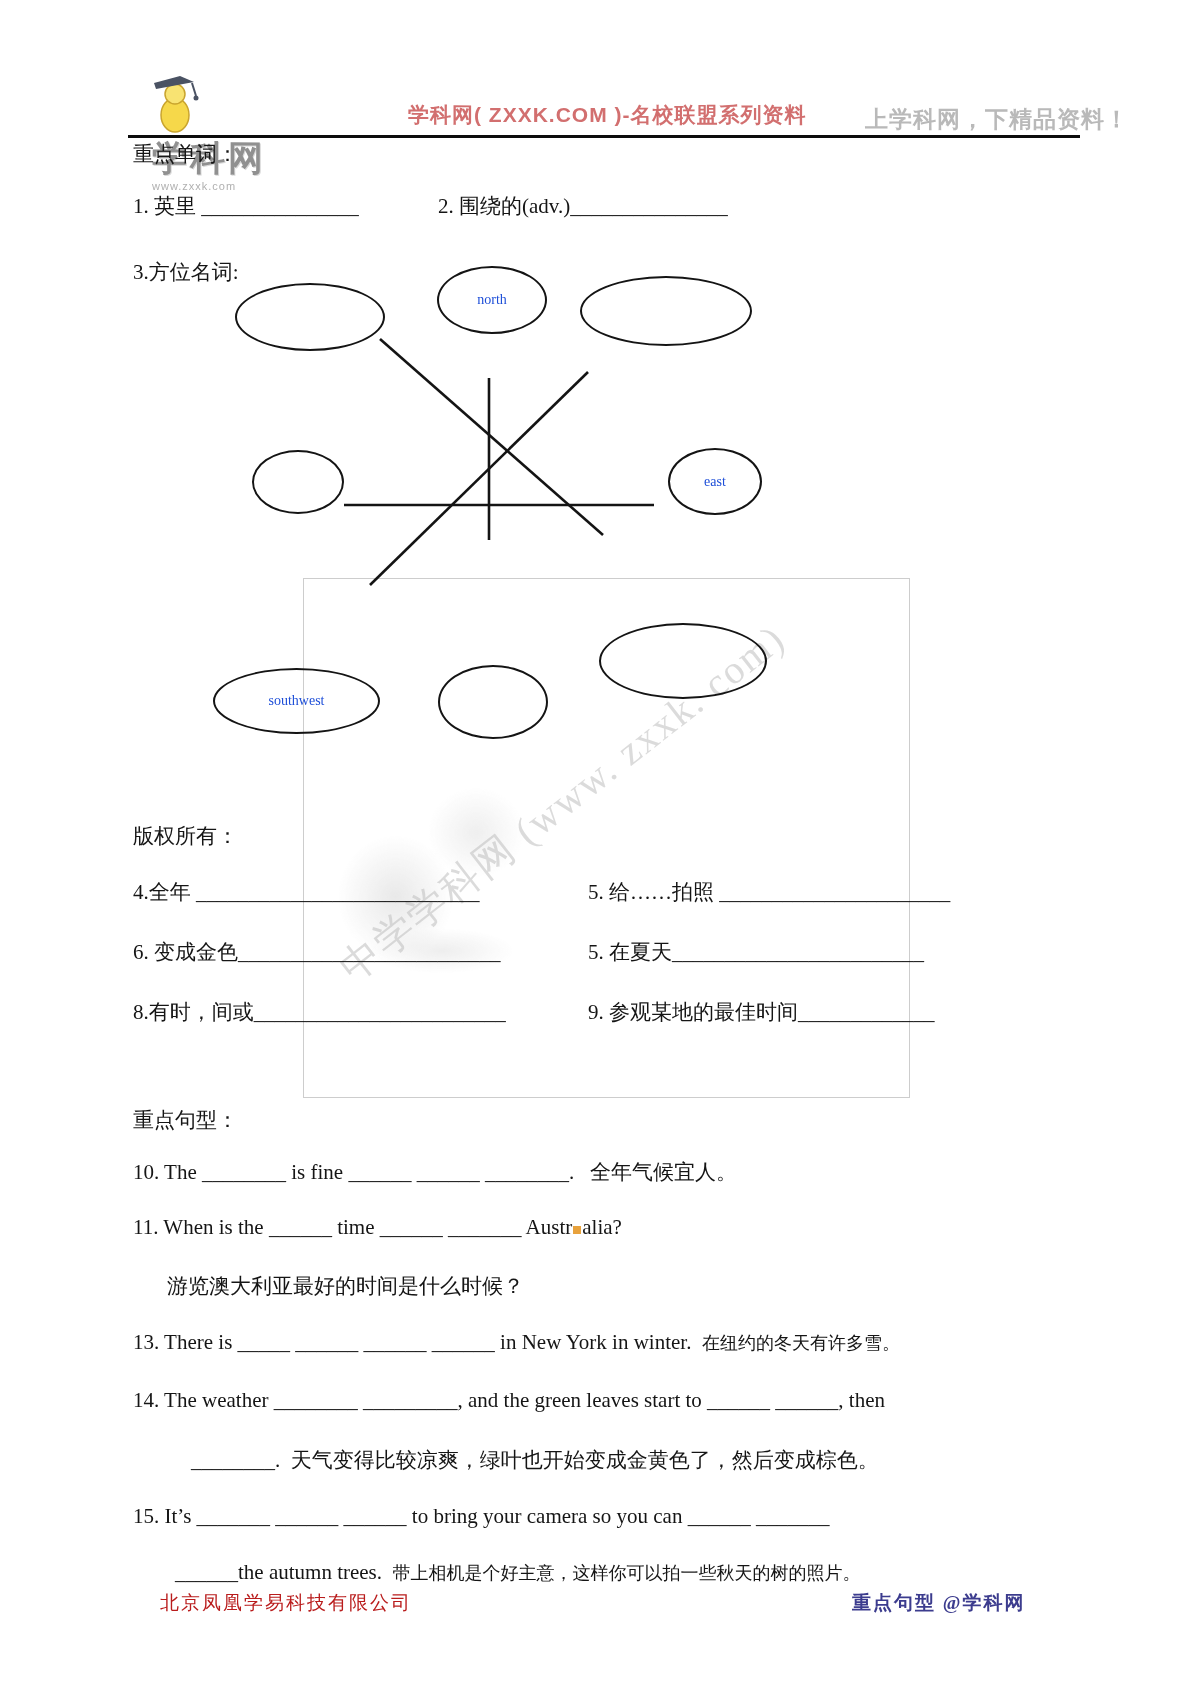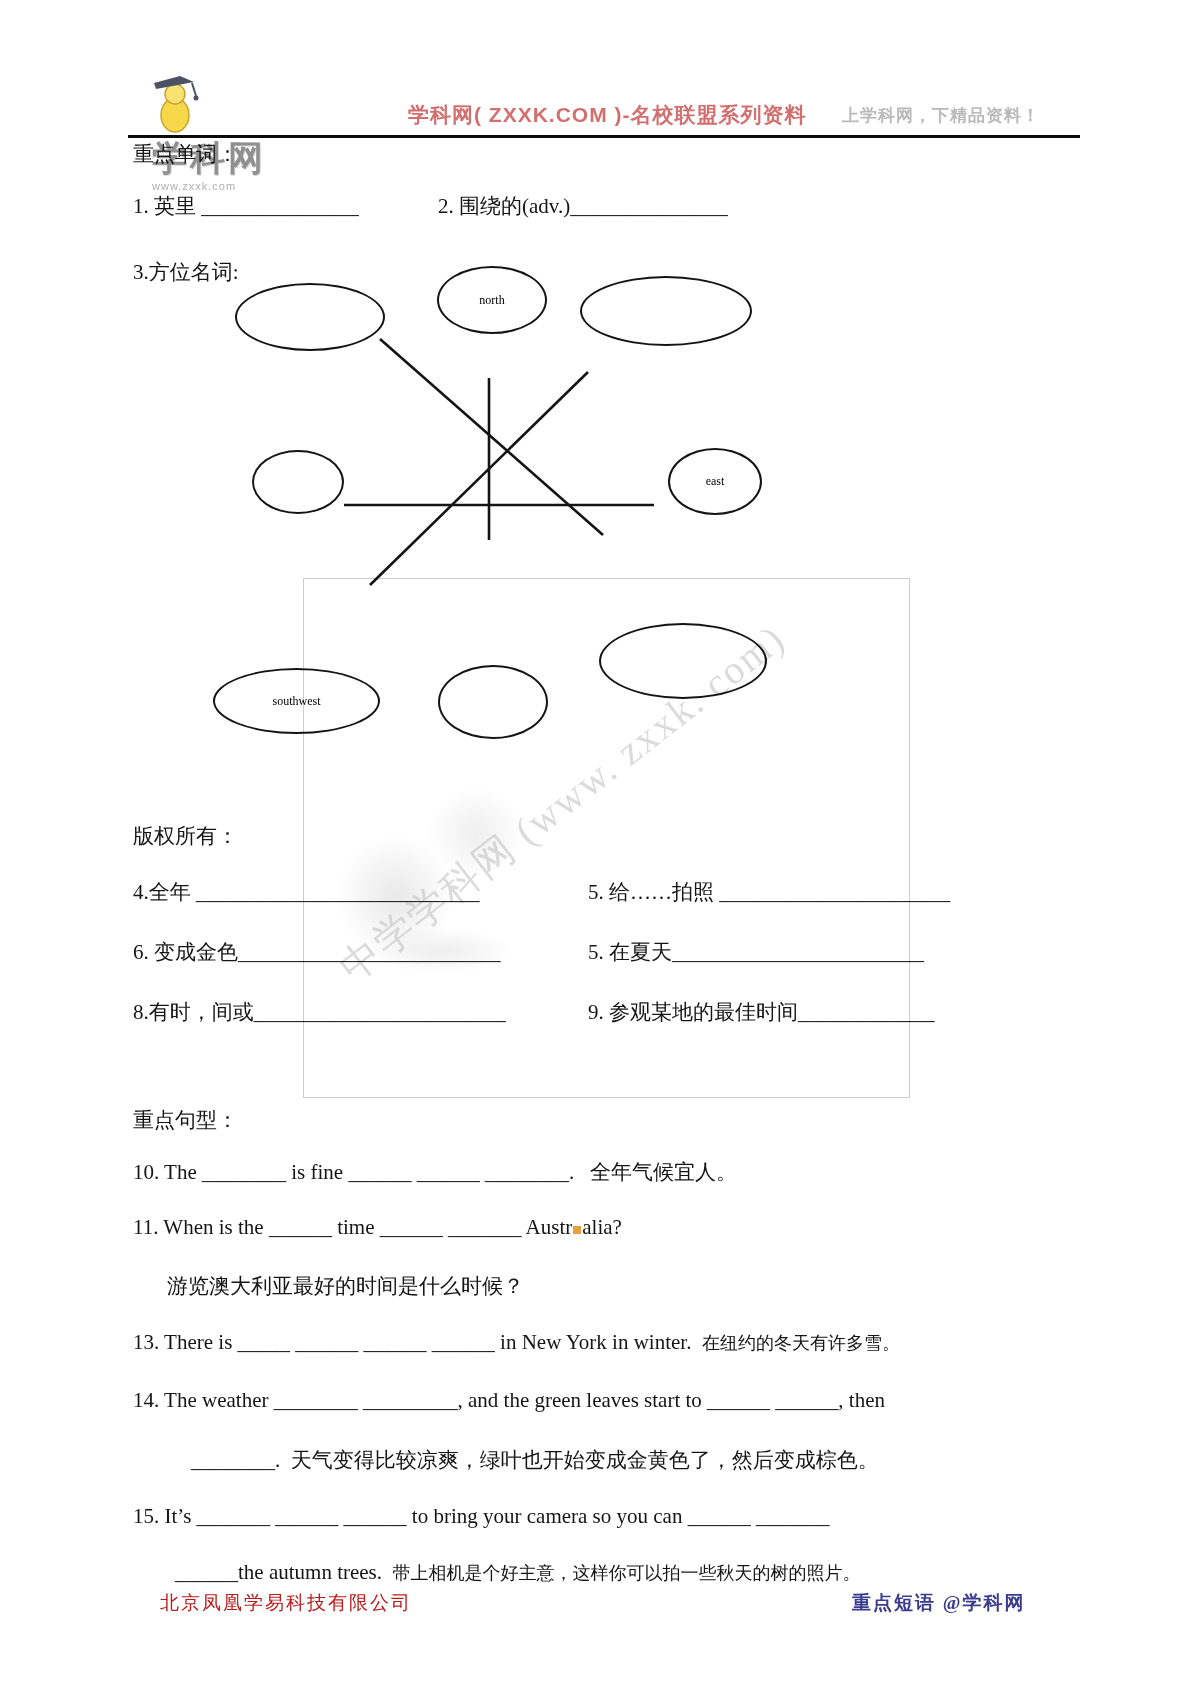--- a/index.html
+++ b/index.html
@@ -11,27 +11,27 @@
   .line .small-cn{font-size:18px;}
   .heading{font-size:21px;}
   
   .logo-wrap{position:absolute;left:152px;top:74px;display:flex;align-items:flex-start;flex-direction:column;}
   .brand{font-family:"Liberation Sans",sans-serif;font-weight:900;font-size:35px;
          color:#909090;letter-spacing:3px;line-height:1;text-shadow:1px 1px 0 #d8d8d8;}
   .brand-site{font-family:"Liberation Sans",sans-serif;font-size:11px;color:#b0b0b0;
          letter-spacing:1px;margin-top:5px;}
   .banner{position:absolute;left:408px;top:101px;font-family:"Liberation Sans",sans-serif;
          font-weight:bold;font-size:21px;color:#d26f6f;letter-spacing:1px;white-space:pre;}
-  .slogan{position:absolute;left:842px;top:104px;font-family:Liberation Serif, serif;
-         font-weight:bold;font-size:17px;color:#b9b9b9;letter-spacing:1px;white-space:pre;}
+  .slogan{position:absolute;left:865px;top:104px;font-family:Liberation Serif, serif;
+         font-weight:bold;font-size:23px;color:#b9b9b9;letter-spacing:1px;white-space:pre;}
   .header-rule{position:absolute;left:128px;top:135px;width:952px;height:3px;background:#0c0c0c;}
   
   .oval{position:absolute;border:2.6px solid #141414;border-radius:50%;
         display:flex;align-items:center;justify-content:center;
-        font-size:12px;color:#000000;background:transparent;box-sizing:border-box;}
+        font-size:14px;color:#1d4ed8;background:transparent;box-sizing:border-box;}
   svg.lines{position:absolute;left:0;top:0;pointer-events:none;}
   .big-box{position:absolute;left:303px;top:578px;width:607px;height:520px;
         border:1px solid #cdcdcd;box-sizing:border-box;}
   .wm-text{position:absolute;left:345px;top:945px;font-size:40px;letter-spacing:2px;
         color:#bfbfbf;opacity:.55;transform:rotate(-38deg);transform-origin:0 50%;
         white-space:pre;font-family:"Liberation Serif",serif;}
   .wm-blob{position:absolute;left:315px;top:768px;width:230px;height:215px;opacity:.45;
         background:
           radial-gradient(closest-side at 35% 60%, rgba(165,165,165,.55), rgba(165,165,165,0) 72%),
           radial-gradient(closest-side at 70% 30%, rgba(175,175,175,.45), rgba(175,175,175,0) 70%),
@@ -109,13 +109,13 @@
 <div class="line" style="left:133px;top:1158px;">10. The ________ is fine ______ ______ ________.   全年气候宜人。</div>
 <div class="line" style="left:133px;top:1215px;"><span>11. When is the ______ time ______ _______ Austr</span><span class="orange-dot"></span><span>alia?</span></div>
 <div class="line" style="left:167px;top:1272px;">游览澳大利亚最好的时间是什么时候？</div>
 <div class="line" style="left:133px;top:1330px;"><span>13. There is _____ ______ ______ ______ in New York in winter.  </span><span class="small-cn">在纽约的冬天有许多雪。</span></div>
 <div class="line" style="left:133px;top:1388px;">14. The weather ________ _________, and the green leaves start to ______ ______, then</div>
 <div class="line" style="left:191px;top:1446px;">________.  天气变得比较凉爽，绿叶也开始变成金黄色了，然后变成棕色。</div>
 <div class="line" style="left:133px;top:1504px;">15. It’s _______ ______ ______ to bring your camera so you can ______ _______</div>
 <div class="line" style="left:175px;top:1560px;"><span>______the autumn trees.  </span><span class="small-cn">带上相机是个好主意，这样你可以拍一些秋天的树的照片。</span></div>
 
 <div class="footer-company">北京凤凰学易科技有限公司</div>
-<div class="footer-copyright">重点短语 @学科网</div>
+<div class="footer-copyright">重点句型 @学科网</div>
 
 </body></html>

